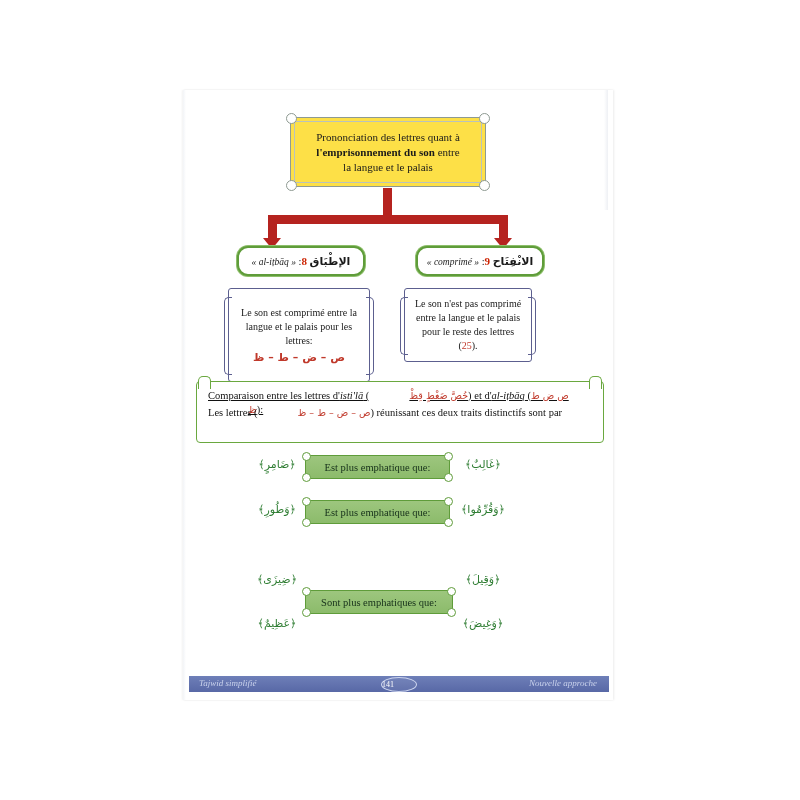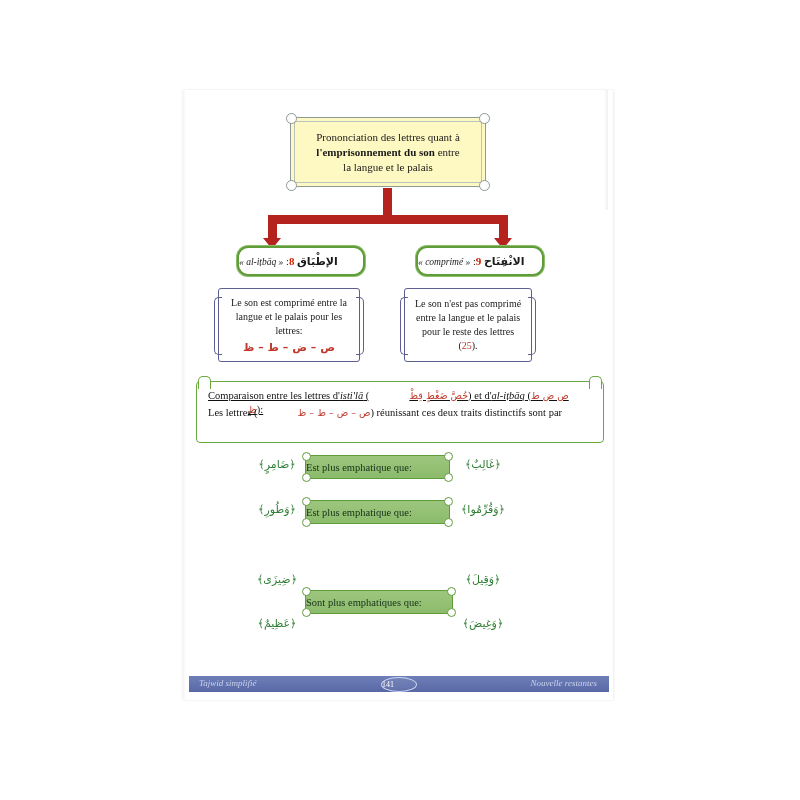--- a/index.html
+++ b/index.html
@@ -22,21 +22,21 @@
   }
   .page-edge-right{
     position:absolute;left:604px;top:90px;width:4px;height:120px;
     background:linear-gradient(to left,#eef0f4,#ffffff);
   }
 
   
   .plaque{
     position:absolute;
     box-sizing:border-box;
-    background:#fef9c3;
+    background:#fde047;
     border:1.4px solid #8e9a92;
     border-radius:2px;
   }
   .plaque::before{
     content:"";position:absolute;left:3px;top:3px;right:3px;bottom:3px;
     border:1px solid #b9c2bd;border-radius:2px;pointer-events:none;
   }
   .plaque .corner{
     position:absolute;width:9px;height:9px;
     border:1.4px solid #8e9a92;background:#fff;border-radius:50%;
@@ -73,21 +73,21 @@
   
   .greenbox{
     position:absolute;box-sizing:border-box;
     background:#ffffff;
     border:2.2px solid #5f9c3a;
     border-radius:11px;
     box-shadow:inset 0 0 0 1px #ffffff, 0 0 0 1px #8dbf6a;
   }
   .greenbox .inner{
     position:absolute;left:0;right:0;top:50%;transform:translateY(-50%);
-    text-align:left;font-size:10.5px;color:#1a1a1a;white-space:nowrap;
+    text-align:center;font-size:10.5px;color:#1a1a1a;white-space:nowrap;
     direction:rtl;
   }
   #green-left{left:237px;top:246px;width:128px;height:30px;}
   #green-right{left:416px;top:246px;width:128px;height:30px;}
   .num{color:#cc2200;font-weight:bold;font-size:11px;}
   .ar{font-family:"DejaVu Sans", sans-serif;font-size:11px;font-weight:bold;}
   .translit{font-style:italic;font-size:9.5px;}
 
   
   .purplebox{
@@ -104,21 +104,21 @@
   .purplebox::after{
     content:"";position:absolute;right:-5px;top:8px;width:7px;height:calc(100% - 16px);
     border-right:1.5px solid #5c5f8f;border-top:1.5px solid #5c5f8f;border-bottom:1.5px solid #5c5f8f;
     border-radius:0 5px 5px 0;
   }
   .purplebox .body{
     position:absolute;left:0;right:0;top:50%;transform:translateY(-50%);
     text-align:center;font-size:10px;line-height:14px;color:#1a1a1a;
     padding:0 9px;box-sizing:border-box;
   }
-  #purple-left{left:218px;top:288px;width:142px;height:74px;}
+  #purple-left{left:228px;top:288px;width:142px;height:94px;}
   #purple-right{left:404px;top:288px;width:128px;height:74px;}
   .arletters{
     display:block;margin-top:3px;color:#c0392b;
     font-family:"DejaVu Sans", sans-serif;font-size:11px;direction:rtl;font-weight:bold;
   }
   .cnt{color:#c0392b;}
 
   
   #compare-panel{
     position:absolute;left:196px;top:381px;width:408px;height:62px;
@@ -145,21 +145,21 @@
     position:absolute;left:330px;top:388px;width:170px;height:48px;
     font-family:"Liberation Serif", serif;font-style:italic;font-size:40px;
     color:rgba(130,150,130,0.22);pointer-events:none;letter-spacing:-1px;
   }
 
   
   .ex-pill{
     position:absolute;box-sizing:border-box;
     background:linear-gradient(to bottom,#9dc67e,#8cbb6b);
     border:1.4px solid #5f9c3a;border-radius:3px;
-    color:#16301a;font-size:10.5px;padding-left:32px;
+    color:#16301a;font-size:10.5px;text-align:center;padding-left:32px;
   }
   .ex-pill span{
     position:absolute;left:0;right:0;top:50%;transform:translateY(-50%);
   }
   .ex-pill .n{position:absolute;width:7px;height:7px;background:#ffffff;border:1.4px solid #5f9c3a;border-radius:50%;}
   .ex-pill .n1{left:-4px;top:-4px;} .ex-pill .n2{right:-4px;top:-4px;}
   .ex-pill .n3{left:-4px;bottom:-4px;} .ex-pill .n4{right:-4px;bottom:-4px;}
 
   .quran{
     position:absolute;font-family:"DejaVu Sans", sans-serif;
@@ -297,14 +297,14 @@
   <i class="n n3"></i>
   <i class="n n4"></i>
   <span>Sont  plus emphatiques que:</span>
 </div>
 <div class="quran" id="w4l">﴿عَظِيمٌ﴾</div>
 <div class="quran" id="w4r">﴿وَغِيضَ﴾</div>
 
 <div id="footer">
   <span class="fl">Tajwid simplifié</span>
   <span class="fc">141</span>
-  <span class="fr">Nouvelle restantes</span>
+  <span class="fr">Nouvelle approche</span>
 </div>
 
 </body></html>

